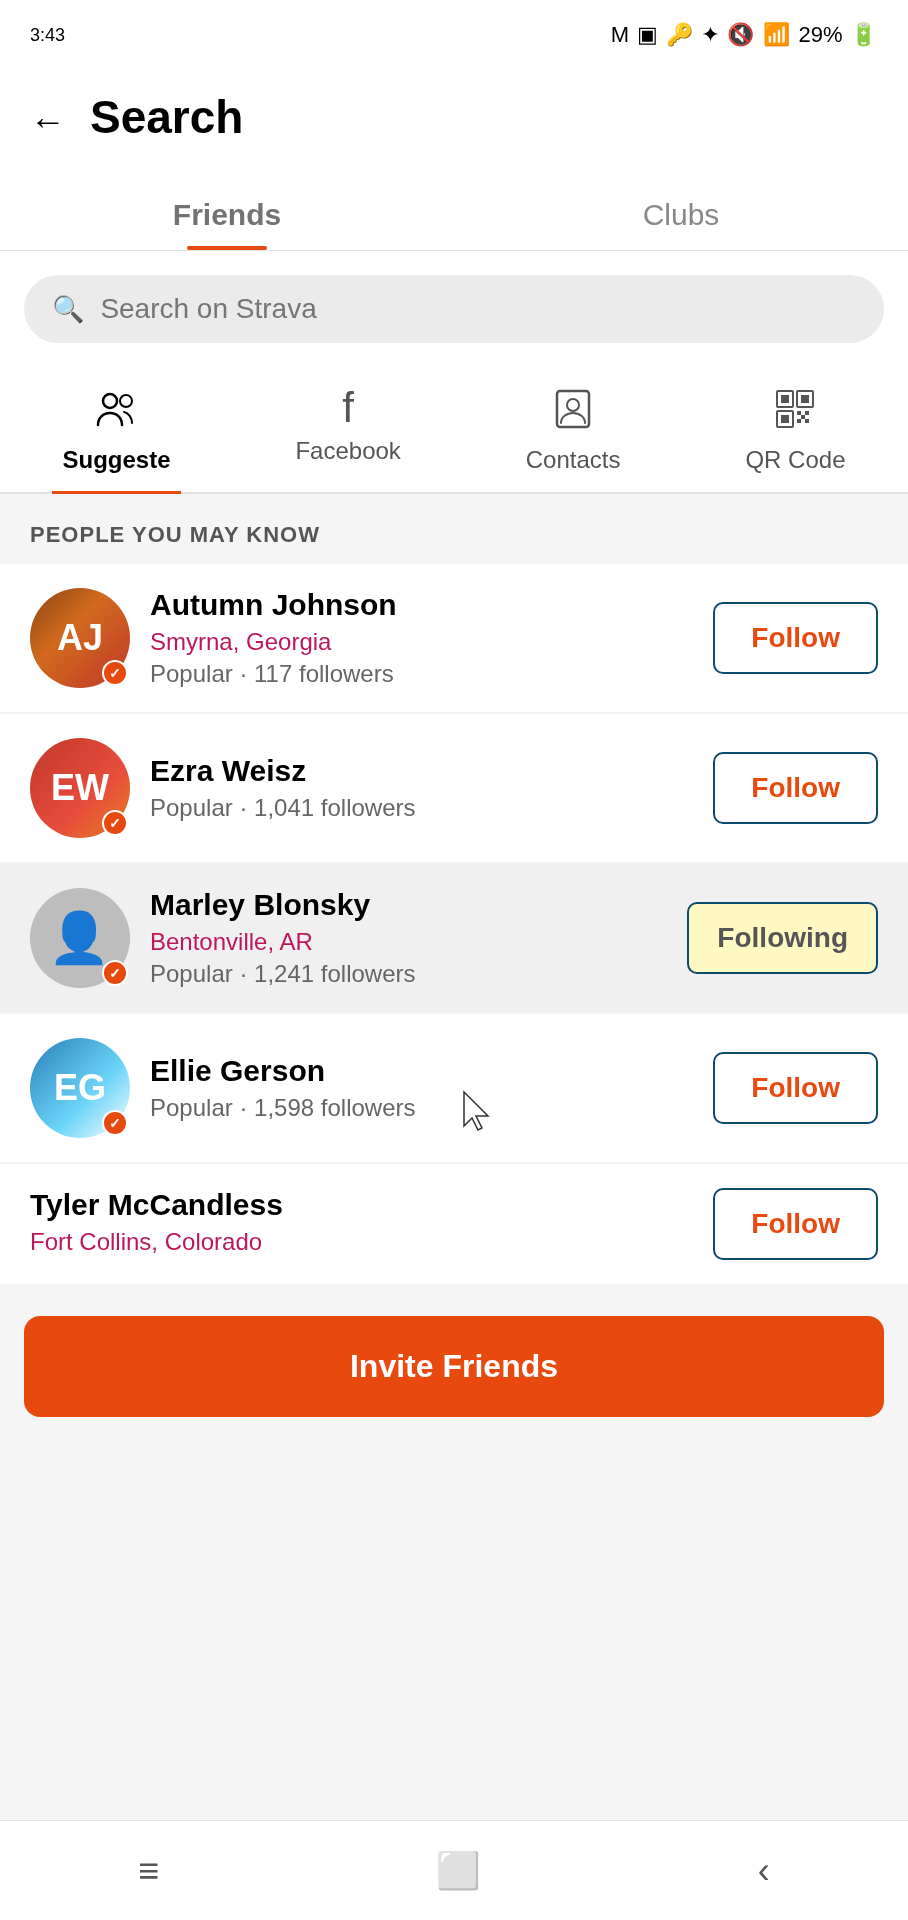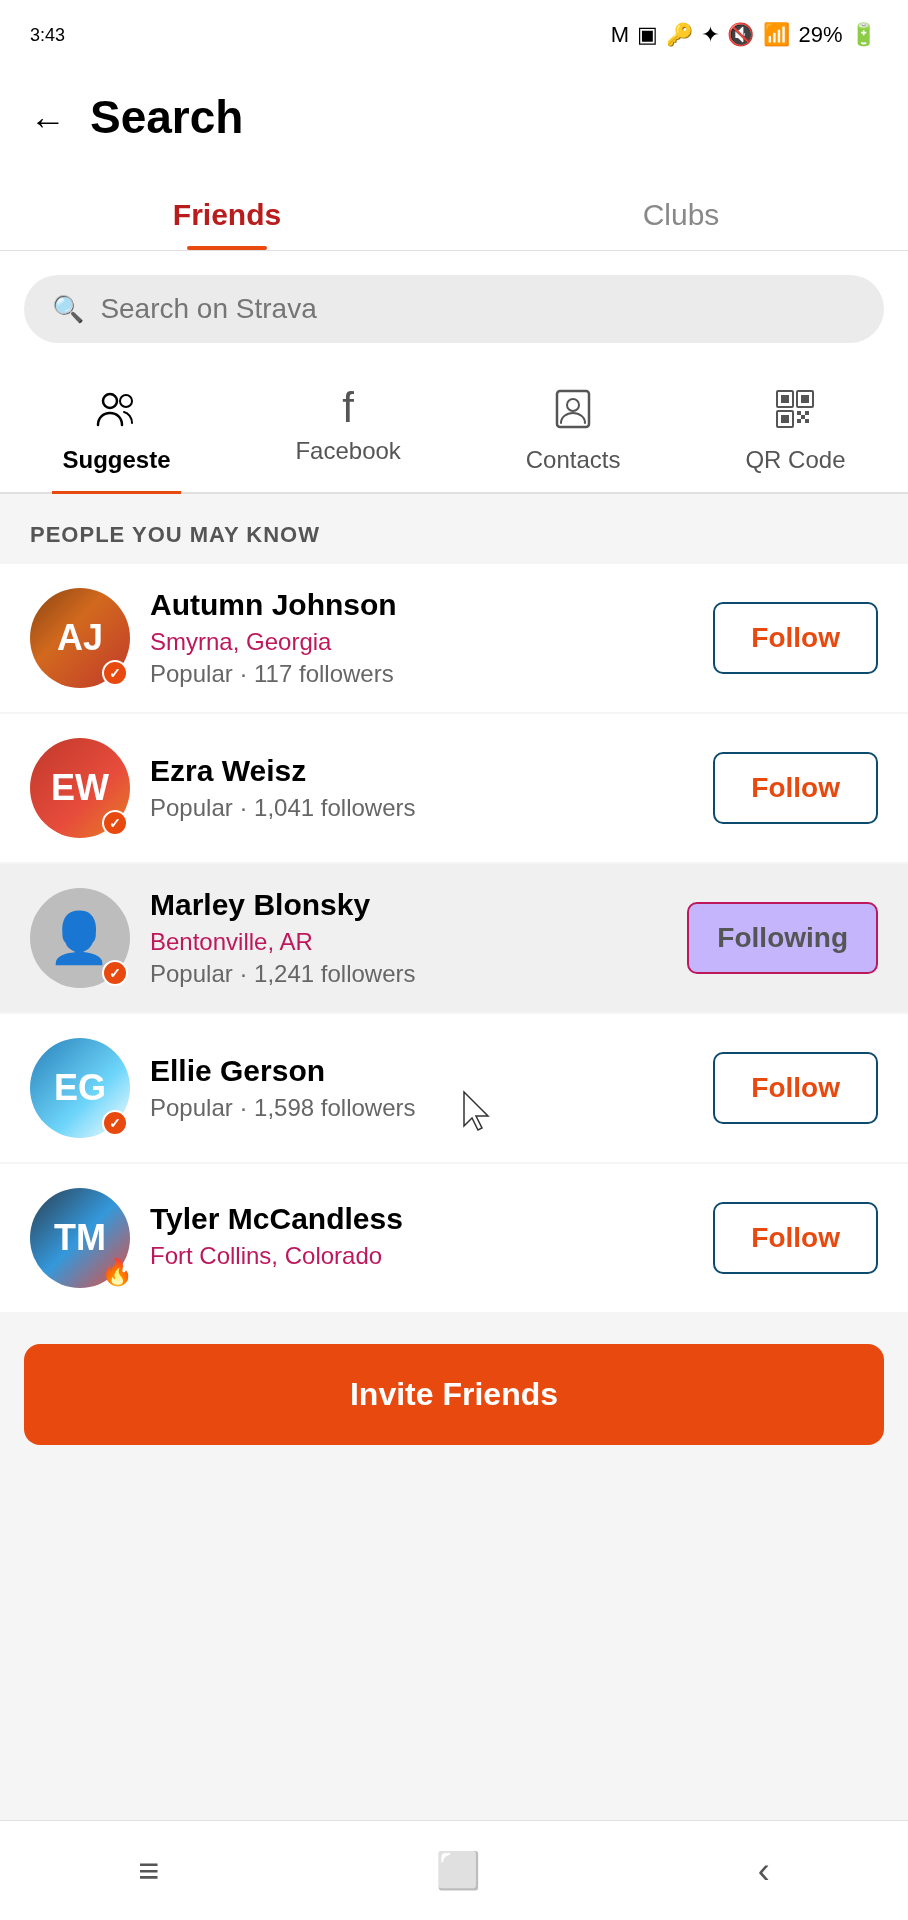--- a/index.html
+++ b/index.html
@@ -65,21 +65,21 @@
       flex: 1;
       text-align: center;
       padding: 24px 0 18px 0;
       font-size: 30px;
       font-weight: 500;
       color: #888;
       cursor: pointer;
       position: relative;
     }
     .main-tab.active {
-      color: #b91c1c;
+      color: #737373;
       font-weight: 700;
     }
     .main-tab.active::after {
       content: '';
       position: absolute;
       bottom: 0;
       left: 50%;
       transform: translateX(-50%);
       width: 80px;
       height: 4px;
@@ -258,27 +258,27 @@
       font-size: 28px;
       font-weight: 600;
       color: #e8490f;
       background: #fff;
       cursor: pointer;
       white-space: nowrap;
       min-width: 160px;
       text-align: center;
     }
     .following-btn {
-      border: 2px solid #be185d;
+      border: 2px solid #0c4a6e;
       border-radius: 10px;
       padding: 18px 28px;
       font-size: 28px;
       font-weight: 600;
       color: #555;
-      background: #c4b5fd;
+      background: #fef9c3;
       cursor: pointer;
       white-space: nowrap;
       min-width: 180px;
       text-align: center;
     }
 
     
     .invite-section {
       background: #f5f5f5;
       padding: 30px 24px 40px 24px;
@@ -462,26 +462,20 @@
       <div class="verified-badge">✓</div>
     </div>
     <div class="person-info">
       <div class="person-name">Ellie Gerson</div>
       <div class="person-stats">Popular · 1,598 followers</div>
     </div>
     <button class="follow-btn">Follow</button>
   </div>
 
   <div class="person-item">
-    <div class="avatar-wrap">
-      <div class="avatar-circle avatar-tyler">
-        <span style="color:#fff; font-size:36px; font-weight:700;">TM</span>
-      </div>
-      <div class="flame-badge">🔥</div>
-    </div>
     <div class="person-info">
       <div class="person-name">Tyler McCandless</div>
       <div class="person-location">Fort Collins, Colorado</div>
     </div>
     <button class="follow-btn">Follow</button>
   </div>
 
 </div>
 
 <div class="invite-section">

